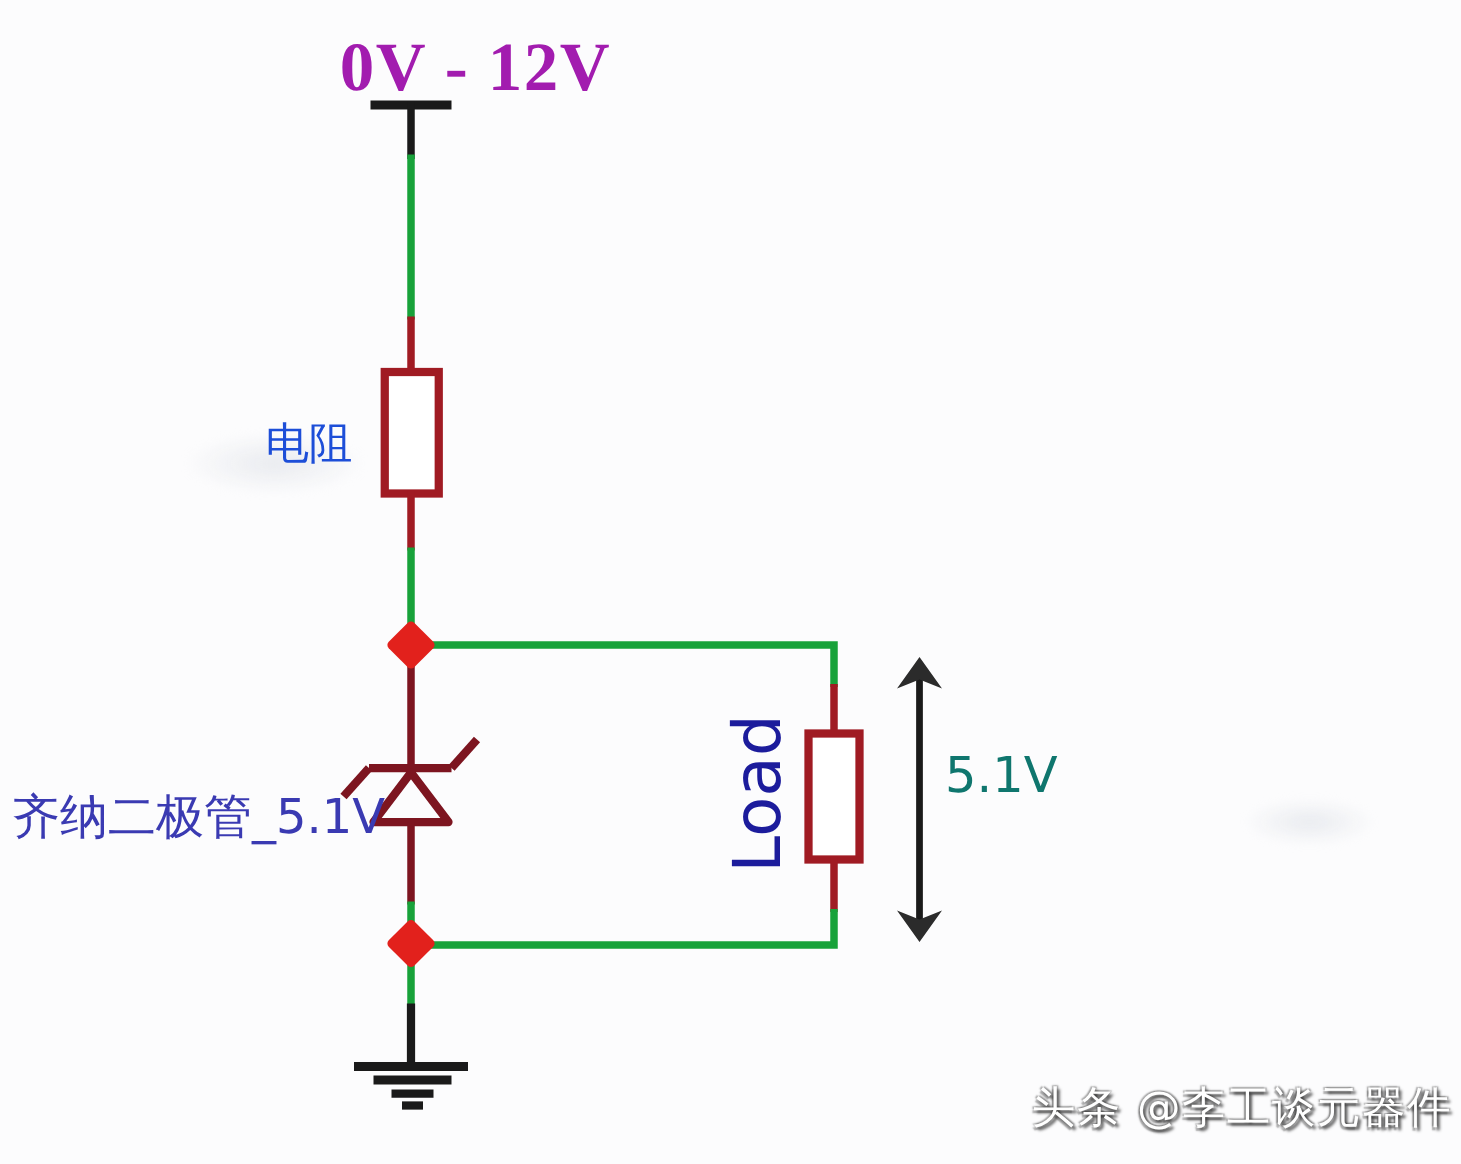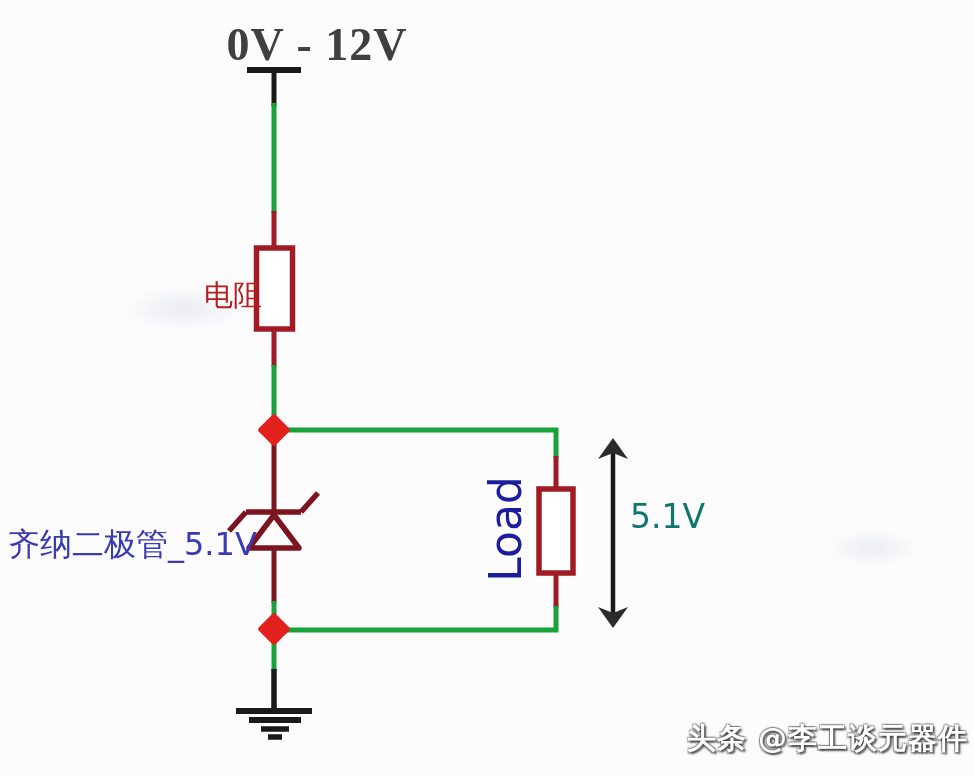--- a/index.html
+++ b/index.html
@@ -9,26 +9,26 @@
     background:#fcfcfd;
     overflow:hidden;
     font-family:"DejaVu Sans","Liberation Sans",sans-serif;
   }
   .lbl{position:absolute;white-space:nowrap;line-height:1.1;}
 
   .source-voltage{
     left:222px;top:20px;width:190px;
     text-align:center;
     font-family:"Liberation Serif","DejaVu Serif",serif;
-    font-weight:600;font-size:46px;color:#404040;
+    font-weight:600;font-size:46px;color:#a21caf;
     letter-spacing:1px;
   }
   .resistor-label{
-    left:204px;top:280px;
-    font-size:29px;color:#b91c1c;
+    left:177px;top:280px;
+    font-size:29px;color:#1d4ed8;
   }
   .zener-label{
     left:8px;top:527px;
     font-size:32px;color:#3a3ab2;text-align:center;
   }
   .load-label{
     left:436px;top:506px;width:140px;height:46px;
     display:flex;align-items:center;justify-content:center;
     transform:rotate(-90deg);
     font-size:44px;color:#1c1c9c;
@@ -36,21 +36,21 @@
   .output-value{
     left:630px;top:499px;
     font-size:33px;color:#0f766e;
   }
   .output-caption{
     left:613px;top:530px;
     font-size:37px;color:#3030b4;letter-spacing:2px;
   }
   .watermark{
     right:6px;top:723px;
-    font-size:29px;font-weight:bold;color:#ffffff;
+    font-size:29px;font-weight:normal;color:#ffffff;
     letter-spacing:1px;
     text-shadow:
       2px 2px 2px rgba(40,40,40,.75),
      -1px -1px 1px rgba(70,70,70,.45),
       1px -1px 1px rgba(70,70,70,.45),
      -1px  2px 1px rgba(70,70,70,.45);
   }
   .smudge{
     position:absolute;border-radius:50%;
     background:radial-gradient(closest-side,#e9ebef 0%,rgba(238,240,244,0) 80%);

